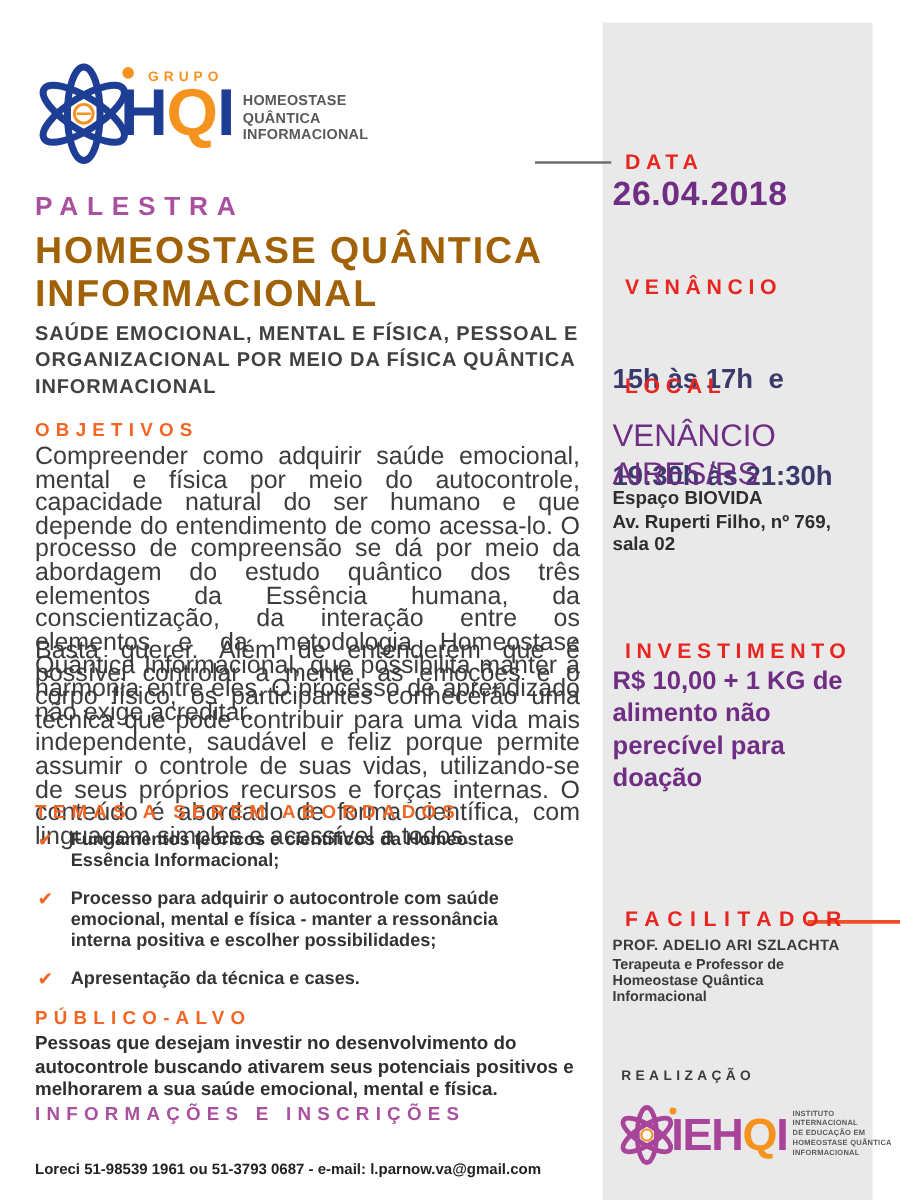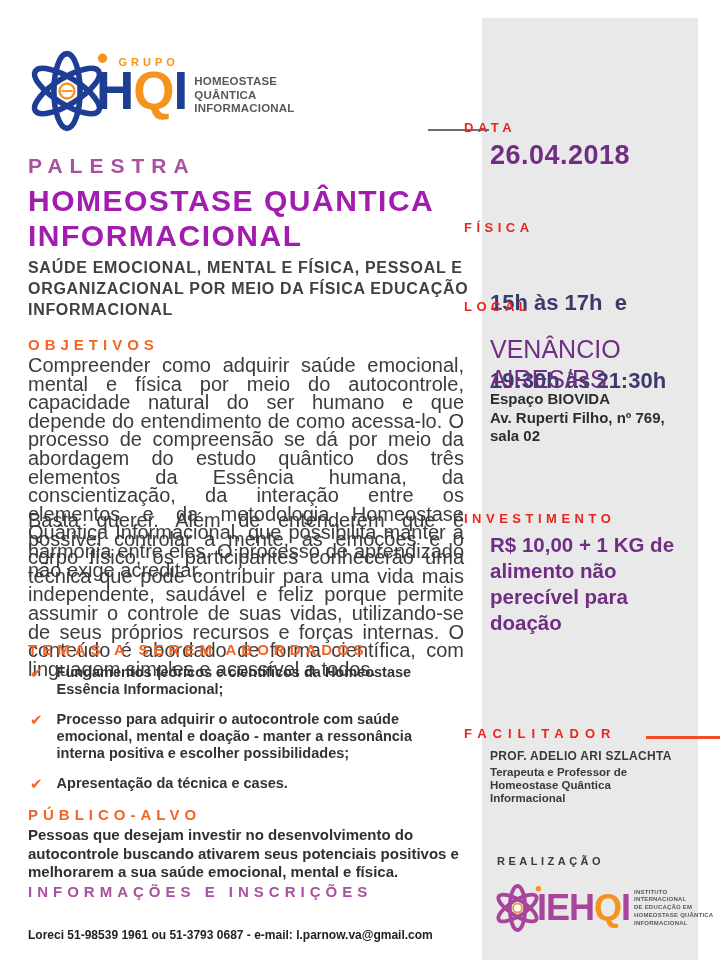--- a/index.html
+++ b/index.html
@@ -13,42 +13,42 @@
   .logo{position:absolute;left:20px;top:48px;display:flex;align-items:flex-start;}
   .atom{width:94px;height:86px;}
   .hqi-block{margin-left:-18px;}
   .grupo{color:#F6921E;font-size:11px;font-weight:bold;letter-spacing:4px;margin:8px 0 0 14px;text-align:center;}
   .hqi{font-size:53px;font-weight:800;line-height:.88;letter-spacing:-1px;}
   .c-blue{color:#1D3E94;} .c-orange{color:#F6921E;}
   .logo-tag{margin:27px 0 0 7px;color:#58595B;font-size:11.5px;font-weight:bold;line-height:1.18;letter-spacing:.2px;}
 
   .kicker{position:absolute;left:28px;top:154px;font-size:21px;font-weight:700;letter-spacing:7px;color:#A9519F;}
   .title{position:absolute;left:28px;top:184px;width:448px;font-size:30px;font-weight:700;
-         letter-spacing:1.5px;line-height:1.15;color:#a21caf;}
+         letter-spacing:1.5px;line-height:1.15;color:#a16207;}
   .subtitle{position:absolute;left:28px;top:257px;width:448px;font-size:16px;font-weight:700;
             letter-spacing:.7px;line-height:1.32;color:#414042;}
 
   .sec-h{position:absolute;left:28px;font-size:15px;font-weight:700;letter-spacing:5px;color:#F26522;}
   .sec-h.purple{color:#A9519F;}
   .body-text{position:absolute;left:28px;width:436px;font-size:20px;line-height:18.6px;
              text-align:justify;color:#3c3c3c;}
   .objetivos-p1{top:356px;} .objetivos-p2{top:511px;}
 
   .temas-list{position:absolute;left:30px;top:664px;width:410px;}
   .tema{display:flex;margin-bottom:13px;}
   .check{color:#F26522;font-size:15px;font-weight:700;margin-right:14px;line-height:17px;}
   .tema-text{width:372px;font-size:14.5px;font-weight:700;line-height:17px;color:#333;}
 
   .publico-text{position:absolute;left:28px;top:826px;width:440px;font-size:15px;font-weight:700;
                 line-height:18.6px;color:#2f2f2f;}
   .contact{position:absolute;left:28px;top:903px;font-size:12px;font-weight:700;line-height:13.2px;
            color:#222;white-space:pre-wrap;}
 
   
-  .side-label{position:absolute;left:464px;font-size:13px;font-weight:700;letter-spacing:4.5px;color:#E8251F;}
+  .side-label{position:absolute;left:500px;font-size:17px;font-weight:700;letter-spacing:4.5px;color:#E8251F;}
   .data-value{position:absolute;left:490px;top:140px;font-size:27px;font-weight:700;color:#702D84;letter-spacing:.5px;}
   .times{position:absolute;left:490px;top:238px;font-size:22px;font-weight:700;color:#3B3A6D;
          line-height:26px;white-space:pre-wrap;}
   .local-value{position:absolute;left:490px;top:334px;width:172px;font-size:25px;font-weight:400;
                color:#702D84;line-height:30px;}
   .local-lines{position:absolute;left:490px;top:390px;width:200px;font-size:15px;font-weight:700;
                color:#2d2d2d;line-height:18.5px;}
   .invest-value{position:absolute;left:490px;top:532px;width:196px;font-size:20.5px;font-weight:700;
                 color:#702D84;line-height:26px;}
   .facil-label{letter-spacing:6px;}
@@ -90,56 +90,56 @@
     </div>
     <div class="logo-tag">
       <div>HOMEOSTASE</div>
       <div>QUÂNTICA</div>
       <div>INFORMACIONAL</div>
     </div>
   </div>
 
   <div class="kicker">PALESTRA</div>
   <div class="title">HOMEOSTASE QUÂNTICA INFORMACIONAL</div>
-  <div class="subtitle">SAÚDE EMOCIONAL, MENTAL E FÍSICA, PESSOAL E ORGANIZACIONAL POR MEIO DA FÍSICA EDUCAÇÃO INFORMACIONAL</div>
+  <div class="subtitle">SAÚDE EMOCIONAL, MENTAL E FÍSICA, PESSOAL E ORGANIZACIONAL POR MEIO DA FÍSICA QUÂNTICA INFORMACIONAL</div>
 
   <div class="sec-h" style="top:336px">OBJETIVOS</div>
   <div class="body-text objetivos-p1">Compreender como adquirir saúde emocional, mental e física por meio do autocontrole, capacidade natural do ser humano e que depende do entendimento de como acessa-lo.  O processo de compreensão se dá por meio da abordagem do estudo quântico dos três elementos da Essência humana, da conscientização, da interação entre os elementos e da metodologia Homeostase Quântica Informacional, que possibilita manter a harmonia entre eles.  O processo de aprendizado não exige acreditar.</div>
   <div class="body-text objetivos-p2">Basta querer. Além de entenderem que é possível controlar a mente, as emoções e o corpo físico, os participantes conhecerão uma técnica que pode contribuir para uma vida mais independente, saudável e feliz porque permite assumir o controle de suas vidas, utilizando-se de seus próprios recursos e forças internas.  O conteúdo é abordado de forma científica, com linguagem simples e acessível a todos.</div>
 
   <div class="sec-h" style="top:641px">TEMAS A SEREM ABORDADOS</div>
   <div class="temas-list">
     <div class="tema">
       <span class="check">✔</span>
       <span class="tema-text">Fundamentos teóricos e científicos da Homeostase Essência Informacional;</span>
     </div>
     <div class="tema">
       <span class="check">✔</span>
-      <span class="tema-text">Processo para adquirir o autocontrole com saúde emocional, mental e doação - manter a ressonância interna positiva e escolher possibilidades;</span>
+      <span class="tema-text">Processo para adquirir o autocontrole com saúde emocional, mental e física - manter a ressonância interna positiva e escolher possibilidades;</span>
     </div>
     <div class="tema">
       <span class="check">✔</span>
       <span class="tema-text">Apresentação da técnica e cases.</span>
     </div>
   </div>
 
   <div class="sec-h" style="top:806px">PÚBLICO-ALVO</div>
   <div class="publico-text">Pessoas que desejam investir no desenvolvimento do autocontrole buscando ativarem seus potenciais positivos e melhorarem a sua saúde emocional, mental e física.</div>
 
   <div class="sec-h purple" style="top:883px">INFORMAÇÕES E INSCRIÇÕES</div>
   <div class="contact">
     <div>Loreci 51-98539 1961 ou 51-3793 0687 - e-mail: l.parnow.va@gmail.com</div>
     
     
   </div>
 
   <div class="side-label" style="top:120px">DATA</div>
   <div class="data-value">26.04.2018</div>
 
-  <div class="side-label" style="top:220px">FÍSICA</div>
+  <div class="side-label" style="top:220px">VENÂNCIO</div>
   <div class="times">
     <div>15h às 17h  e</div>
     <div>19:30h às 21:30h</div>
   </div>
 
   <div class="side-label" style="top:299px">LOCAL</div>
   <div class="local-value">VENÂNCIO AIRES/RS</div>
   <div class="local-lines">
     <div>Espaço BIOVIDA</div>
     <div>Av. Ruperti Filho, nº 769,</div>

